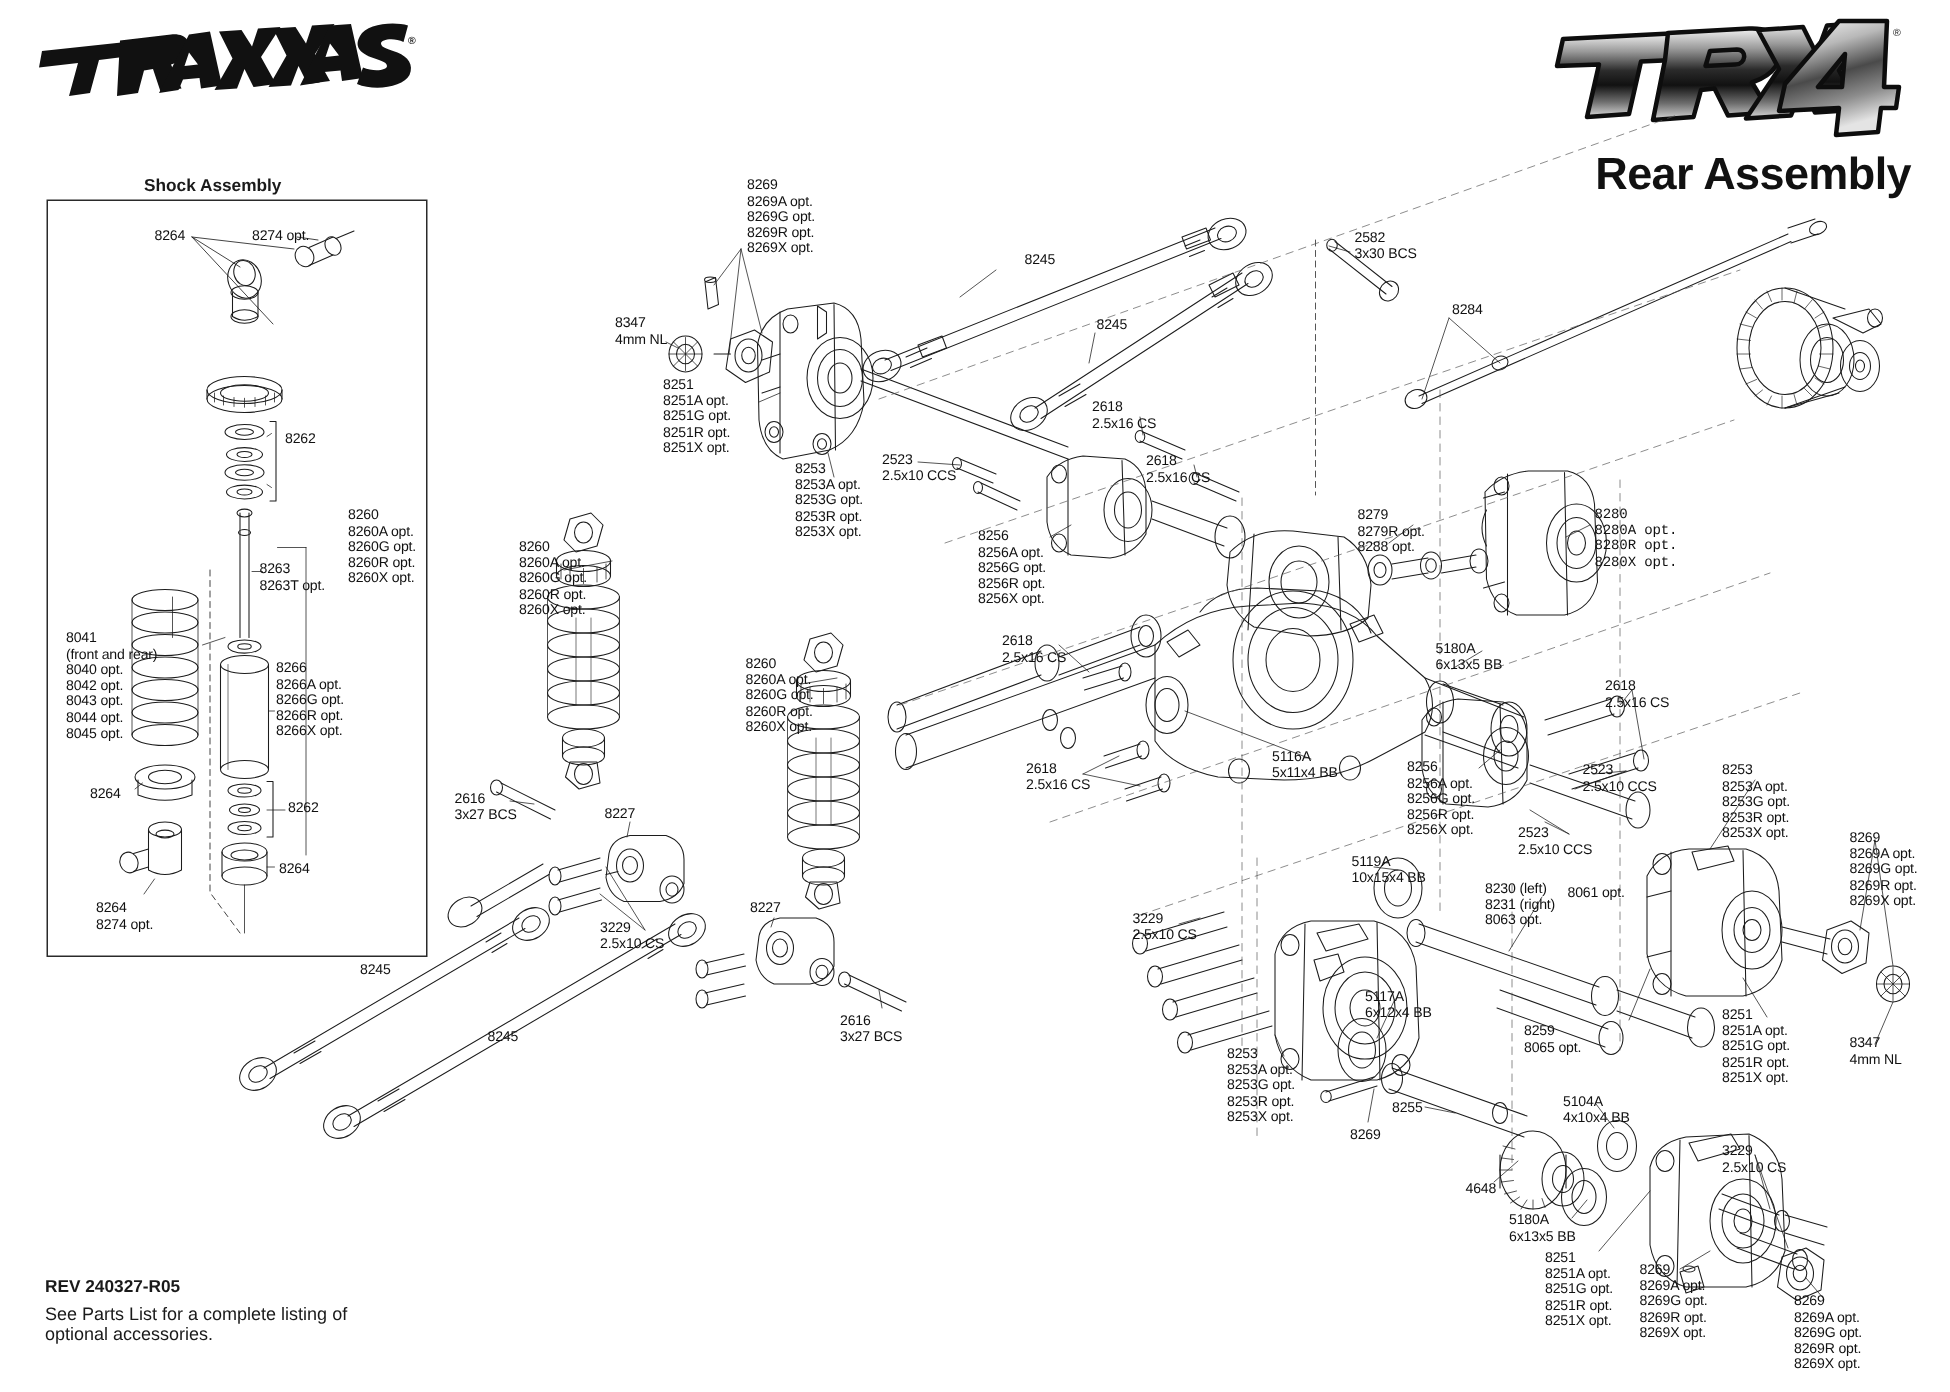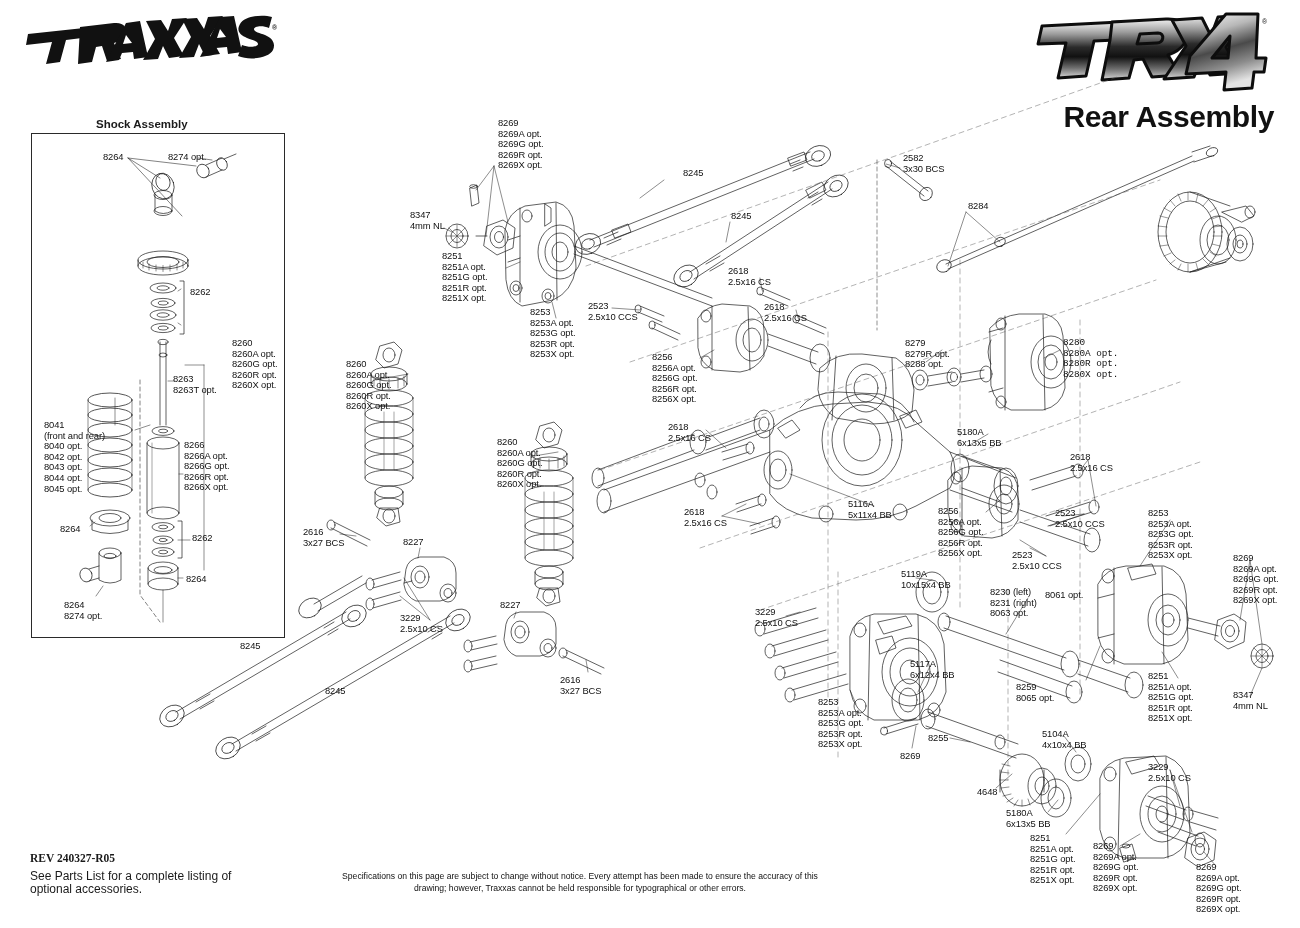--- a/index.html
+++ b/index.html
@@ -22,21 +22,21 @@
   
   .inset-title{position:absolute;left:96px;top:118px;font-size:11.5px;font-weight:bold;}
   .inset-box{position:absolute;left:31px;top:133px;width:252px;height:503px;
              border:1px solid #2a2a2a;background:#fff;}
 
   
   .lbl{position:absolute;font-size:9.4px;line-height:10.6px;color:#111;
        white-space:nowrap;letter-spacing:-0.1px;}
 
   
-  .rev{position:absolute;left:30px;top:852px;font-size:11.5px;font-weight:bold;font-family:Liberation Serif, serif;}
+  .rev{position:absolute;left:30px;top:852px;font-size:11.5px;font-weight:bold;}
   .rev-sub{position:absolute;left:30px;top:870px;font-size:12px;line-height:13px;width:210px;}
   .disclaimer{position:absolute;left:330px;top:871px;width:500px;font-size:8.6px;
               line-height:11.5px;text-align:center;color:#111;}
 
   
   #art{position:absolute;left:0;top:0;width:1300px;height:928px;pointer-events:none;}
   #art svg{width:100%;height:100%;display:block;}
 </style>
 </head>
 <body>
@@ -762,15 +762,14 @@
       <div class="lbl" style="left: 1093px; top: 841px;">8269<br>8269A opt.<br>8269G opt.<br>8269R opt.<br>8269X opt.</div>
       <div class="lbl" style="left: 1148px; top: 762px;">3229<br>2.5x10 CS</div>
       <div class="lbl" style="left: 1196px; top: 862px;">8269<br>8269A opt.<br>8269G opt.<br>8269R opt.<br>8269X opt.</div>
       <div class="lbl" style="left: 1148px; top: 671px;">8251<br>8251A opt.<br>8251G opt.<br>8251R opt.<br>8251X opt.</div>
       <div class="lbl" style="left: 1233px; top: 690px;">8347<br>4mm NL</div>
     </div>
 
   <div class="rev">REV 240327-R05</div>
   <div class="rev-sub">See Parts List for a complete
 listing of optional accessories.</div>
-  <div class="disclaimer">Specifications on this page are subject to change without notice.  Every attempt has been made to ensure the accuracy of this drawing; however, Traxxas cannot be held responsible for typographical or other errors.</div>
 
 </div>
 
 </body></html>

